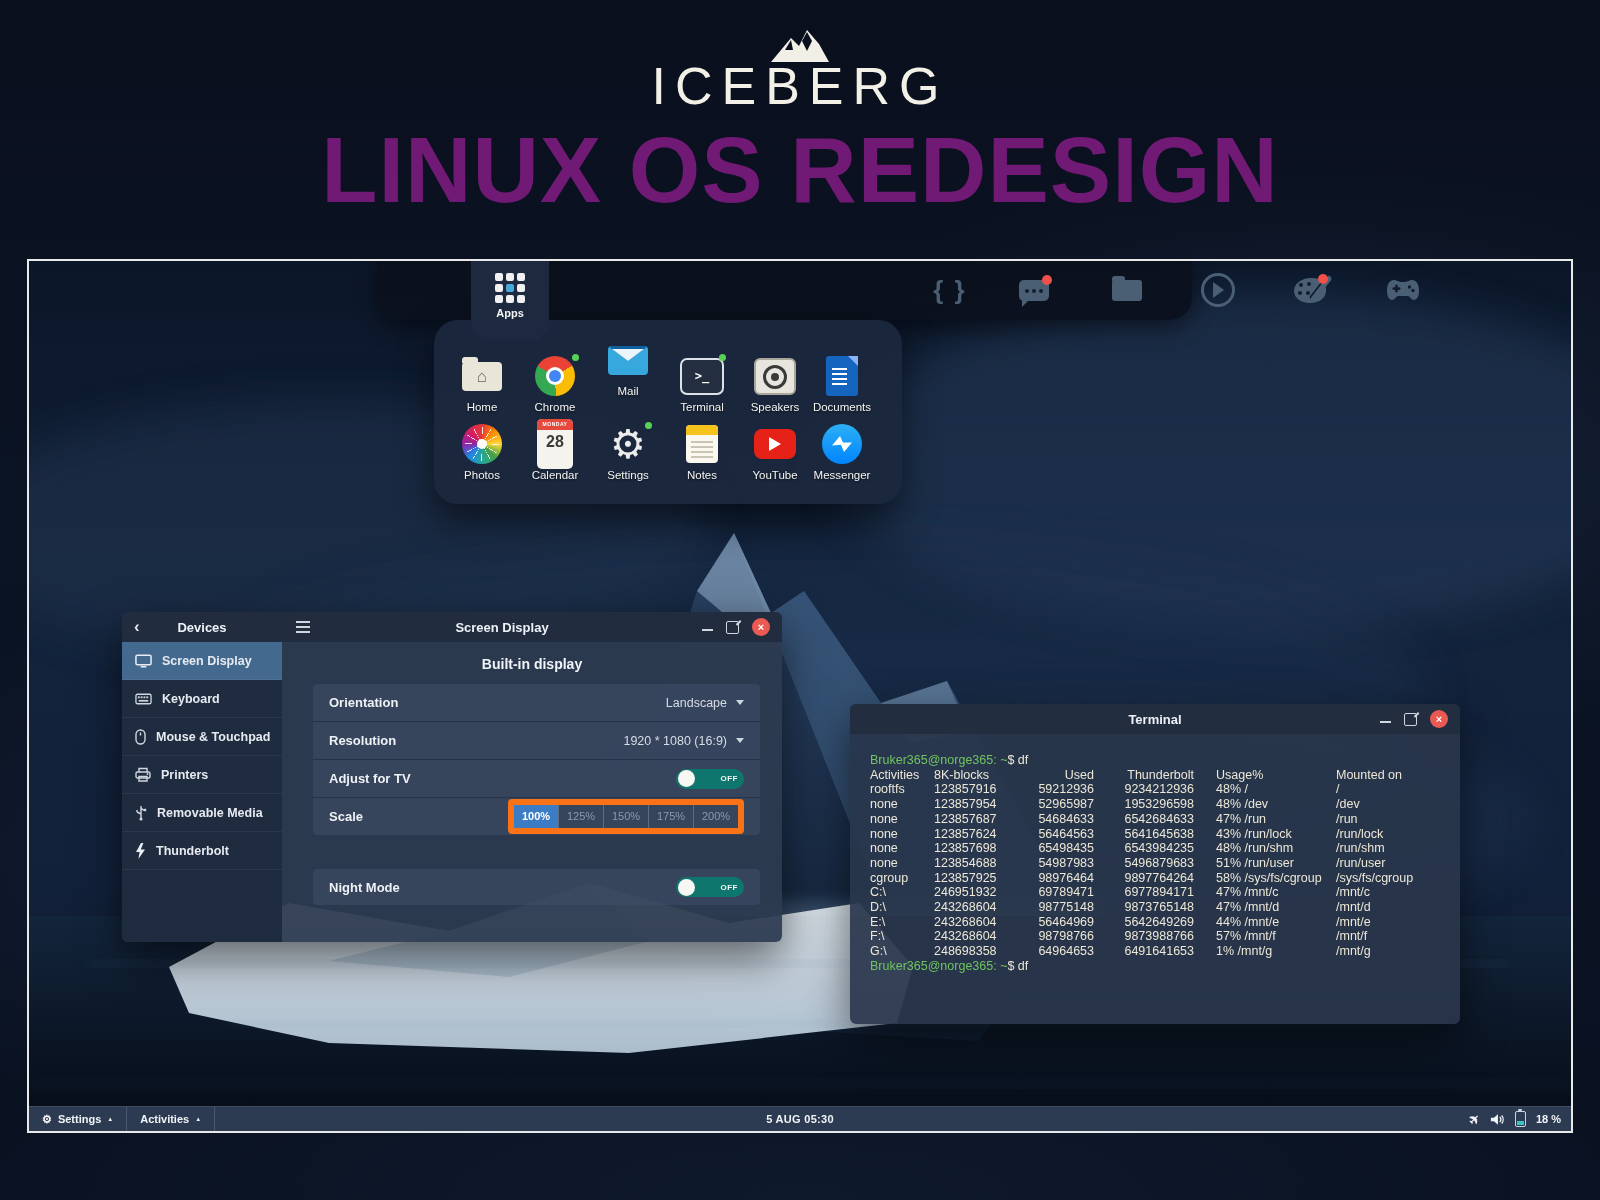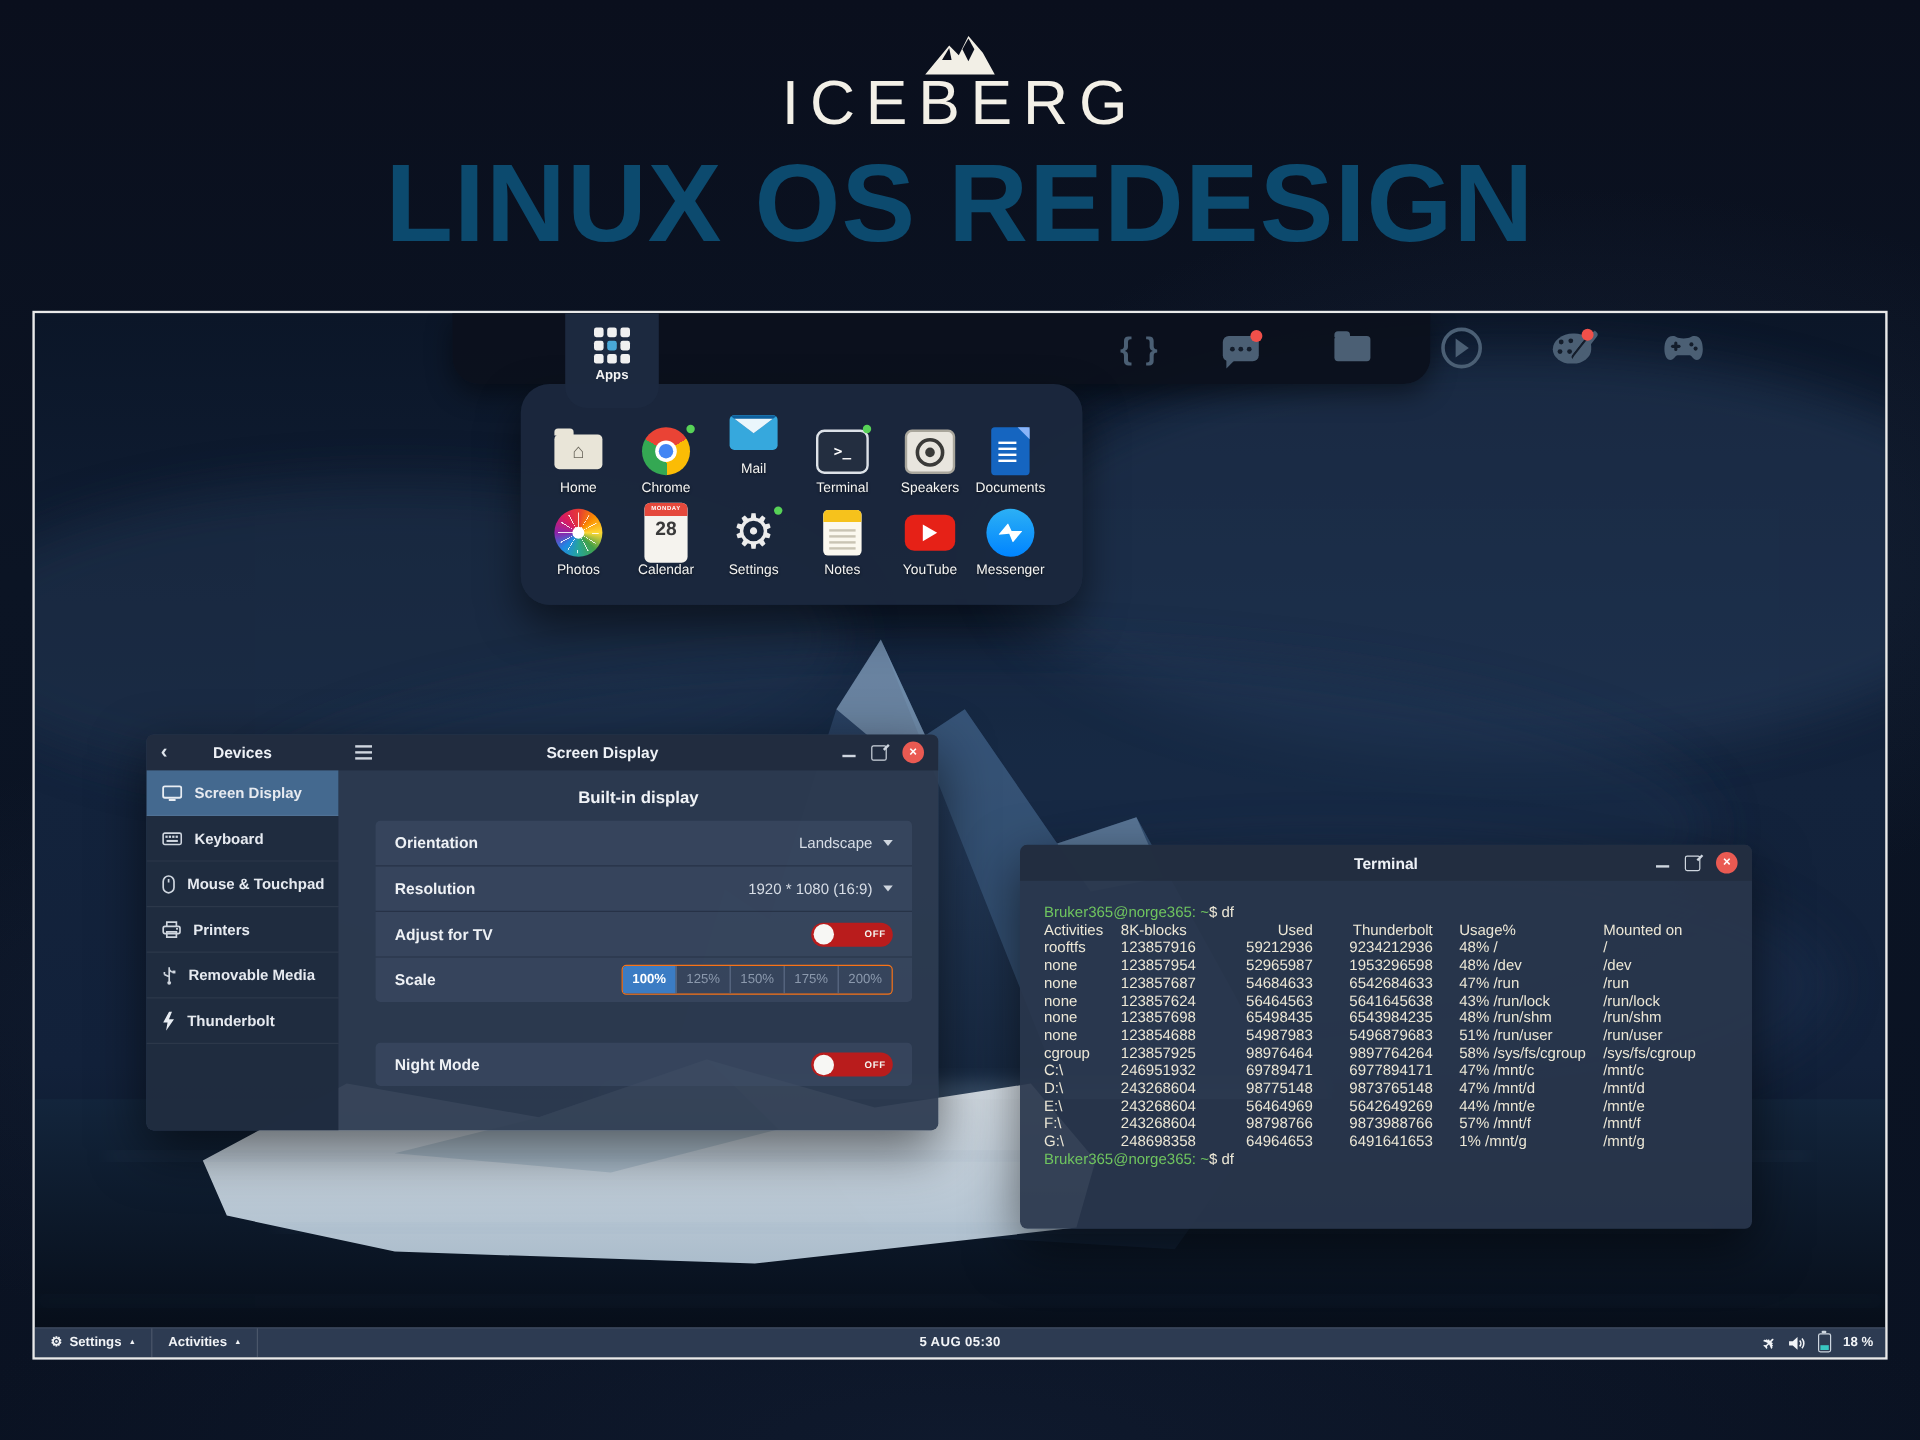--- a/index.html
+++ b/index.html
@@ -8,21 +8,21 @@
     font-family:"Liberation Sans",sans-serif;color:#fff;
     background:
       radial-gradient(900px 500px at 82% 38%, rgba(48,70,104,.28), transparent 60%),
       radial-gradient(700px 400px at 12% 72%, rgba(34,52,84,.25), transparent 60%),
       radial-gradient(1200px 300px at 50% 100%, rgba(26,42,70,.30), transparent 70%),
       linear-gradient(180deg,#0a0f1d 0%,#0b1424 40%,#0a1222 100%);
   }
   .hero{position:absolute;top:26px;left:0;width:100%;text-align:center}
   .hero svg{display:block;margin:0 auto -8px auto}
   .brand{font-size:52px;letter-spacing:9px;color:#f3f0e7;font-weight:400}
-  .big-title{font-size:92px;font-weight:bold;letter-spacing:1px;color:#0c4a6e;margin-top:2px}
+  .big-title{font-size:92px;font-weight:bold;letter-spacing:1px;color:#701a75;margin-top:2px}
 
   
   .desktop{position:absolute;left:27px;top:259px;width:1542px;height:870px;
     border:2px solid #e9e9e9;overflow:hidden;background:#0d1a2e}
   .wallpaper{position:absolute;left:0;top:0;width:100%;height:100%}
 
   
   .dock{position:absolute;left:348px;top:0;width:815px;height:59px;
     background:rgba(11,17,29,.96);border-radius:0 0 22px 22px;
     box-shadow:0 8px 22px rgba(0,0,0,.45)}
@@ -133,25 +133,25 @@
   .section-title{position:absolute;left:160px;width:500px;top:44px;text-align:center;font-size:14px;font-weight:bold;color:#f0f3f7}
   .card{position:absolute;left:191px;width:447px;background:rgba(64,78,103,.55);border-radius:4px}
   .card1{top:72px}.card2{top:257px}
   .srow{display:flex;align-items:center;justify-content:space-between;height:37px;padding:0 16px;
     border-bottom:1px solid rgba(18,26,40,.4)}
   .srow:last-child{border-bottom:none}
   .srow .lab{font-size:13px;font-weight:bold;color:#eef1f5}
   .val{display:flex;align-items:center;font-size:12.5px;color:#d7dde6}
   .dd-arrow{width:0;height:0;border-left:4.5px solid transparent;border-right:4.5px solid transparent;
     border-top:5.5px solid #cfd6df;margin-left:9px}
-  .tgl{width:68px;height:20px;border-radius:10px;background:#b91c1c;position:relative}
+  .tgl{width:68px;height:20px;border-radius:10px;background:#0f766e;position:relative}
   .tgl .knob{position:absolute;left:2px;top:1.5px;width:17px;height:17px;border-radius:50%;background:#f7f7f4}
   .tgl .st{position:absolute;right:6px;top:0;height:100%;display:flex;align-items:center;
     font-size:8px;font-weight:bold;color:#f4f5f0;letter-spacing:.5px}
-  .seg{display:flex;height:23px;border:1px solid #f97316;border-radius:4px;overflow:hidden}
+  .seg{display:flex;height:23px;border:6px solid #f97316;border-radius:4px;overflow:hidden}
   .seg span{width:44px;text-align:center;line-height:23px;font-size:11px;color:#8b99ad;border-left:1px solid #5c6c85}
   .seg span:first-child{border-left:none}
   .seg span.on{background:#3b7cc4;color:#fff;font-weight:bold}
 
   
   .term-win{left:821px;top:443px;width:610px;height:320px;background:rgba(41,54,75,.93)}
   .term-win .titlebar{background:rgba(34,45,64,.97)}
   .term-title{left:0;width:100%}
   .term-body{padding:19px 20px 0 20px;font-size:12.5px;line-height:14.7px;color:#ece7d6}
   .tl{display:grid;grid-template-columns:64px 78px 82px 110px 132px 1fr}

